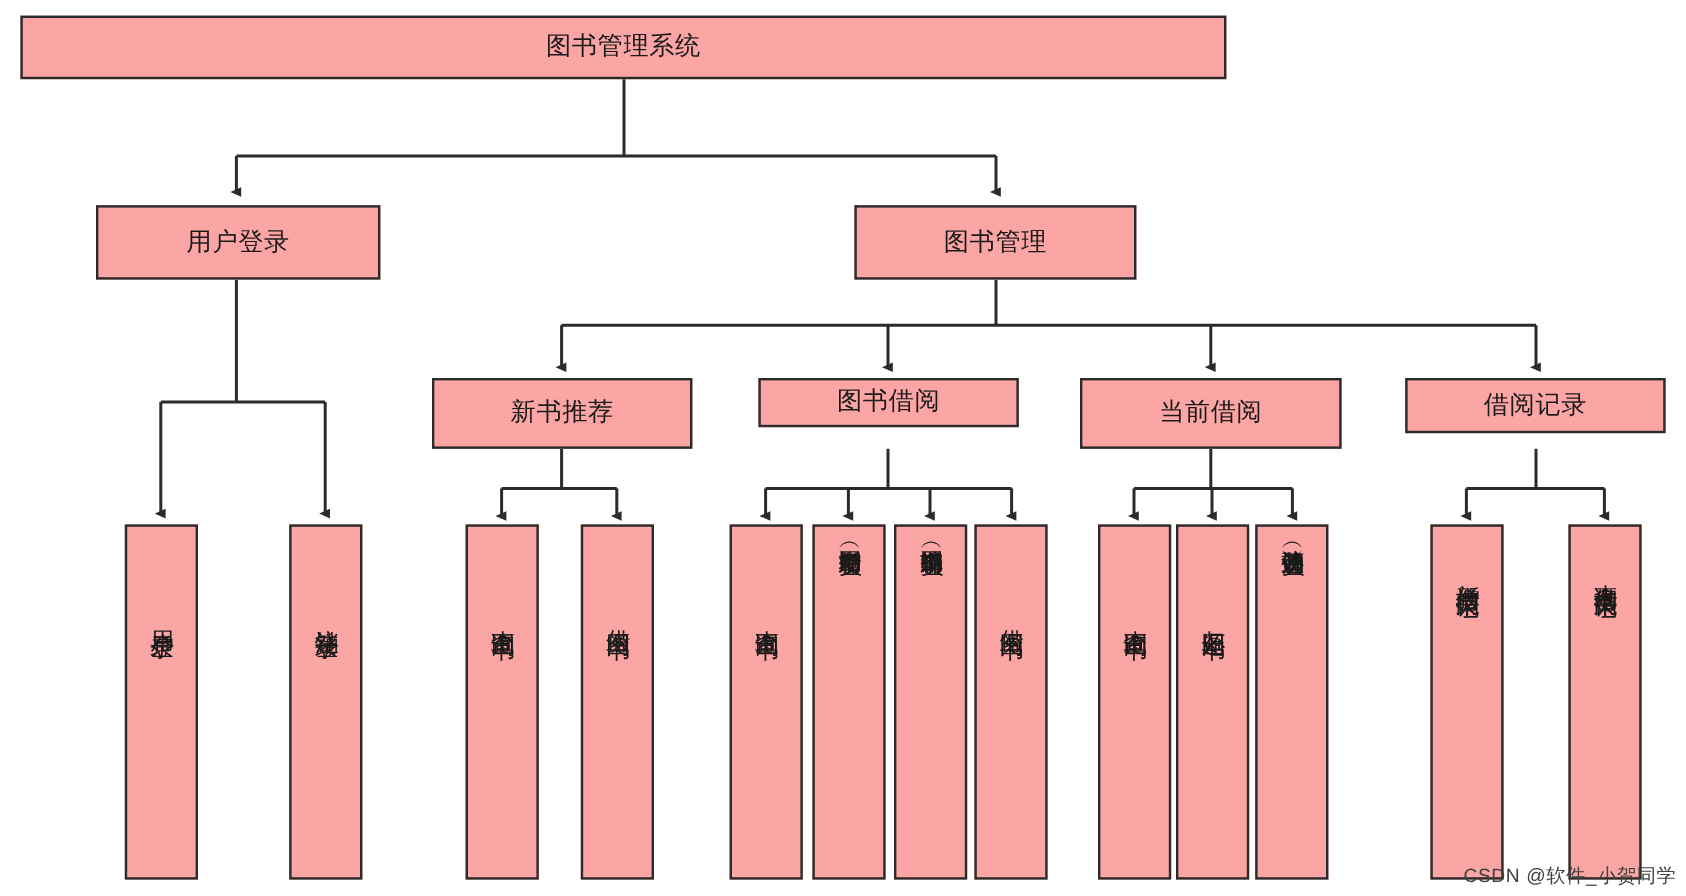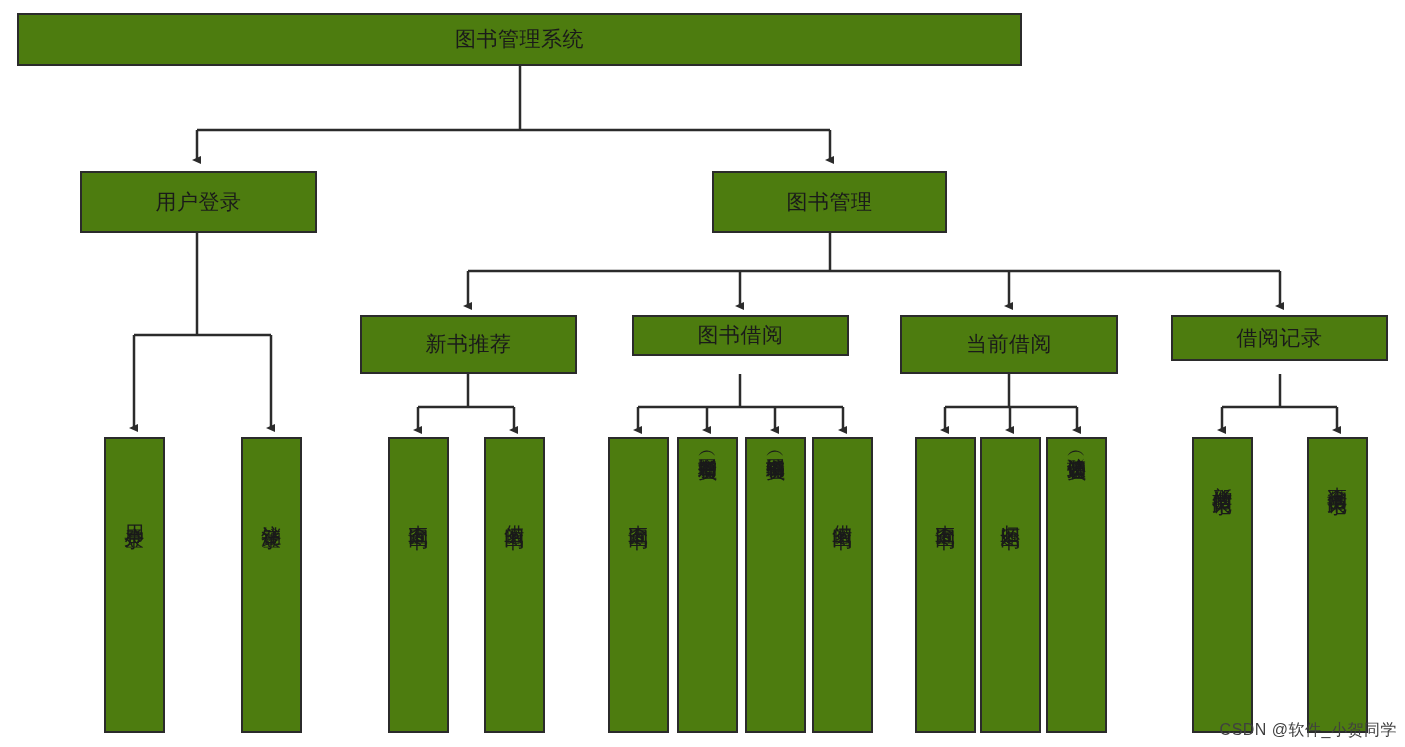--- a/index.html
+++ b/index.html
@@ -24,21 +24,21 @@
   svg.edges {
     position: absolute;
     left: 0; top: 0;
     width: 1405px;
     height: 747px;
     pointer-events: none;
   }
   .node {
     position: absolute;
     box-sizing: border-box;
-    background: #4d7c0f;
+    background: #fca5a5;
     border: 2.5px solid #2b2b2b;
     display: flex;
     align-items: center;
     justify-content: center;
     text-align: center;
   }
   .node .label {
     font-size: 21px;
     line-height: 1.15;
     letter-spacing: 0.5px;

